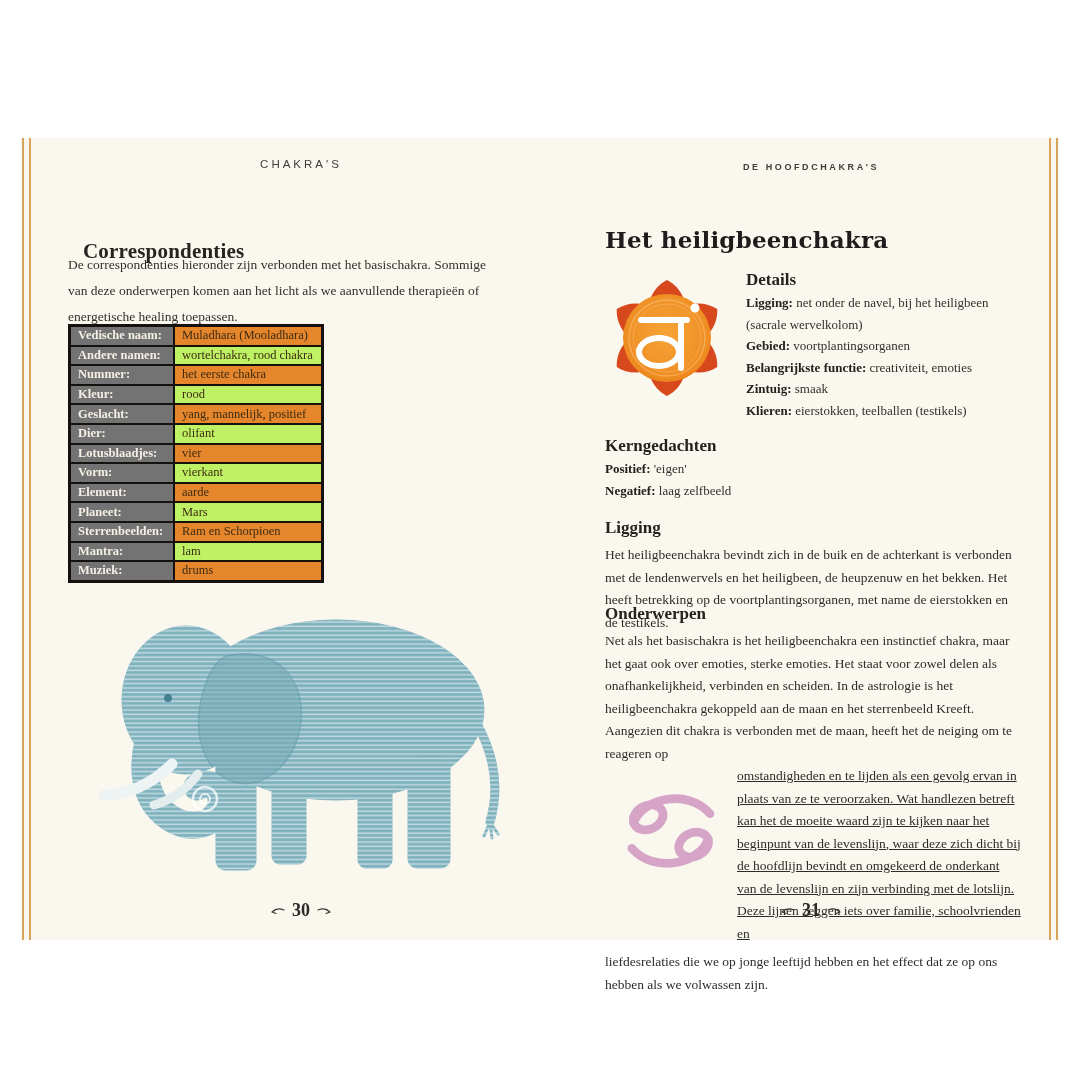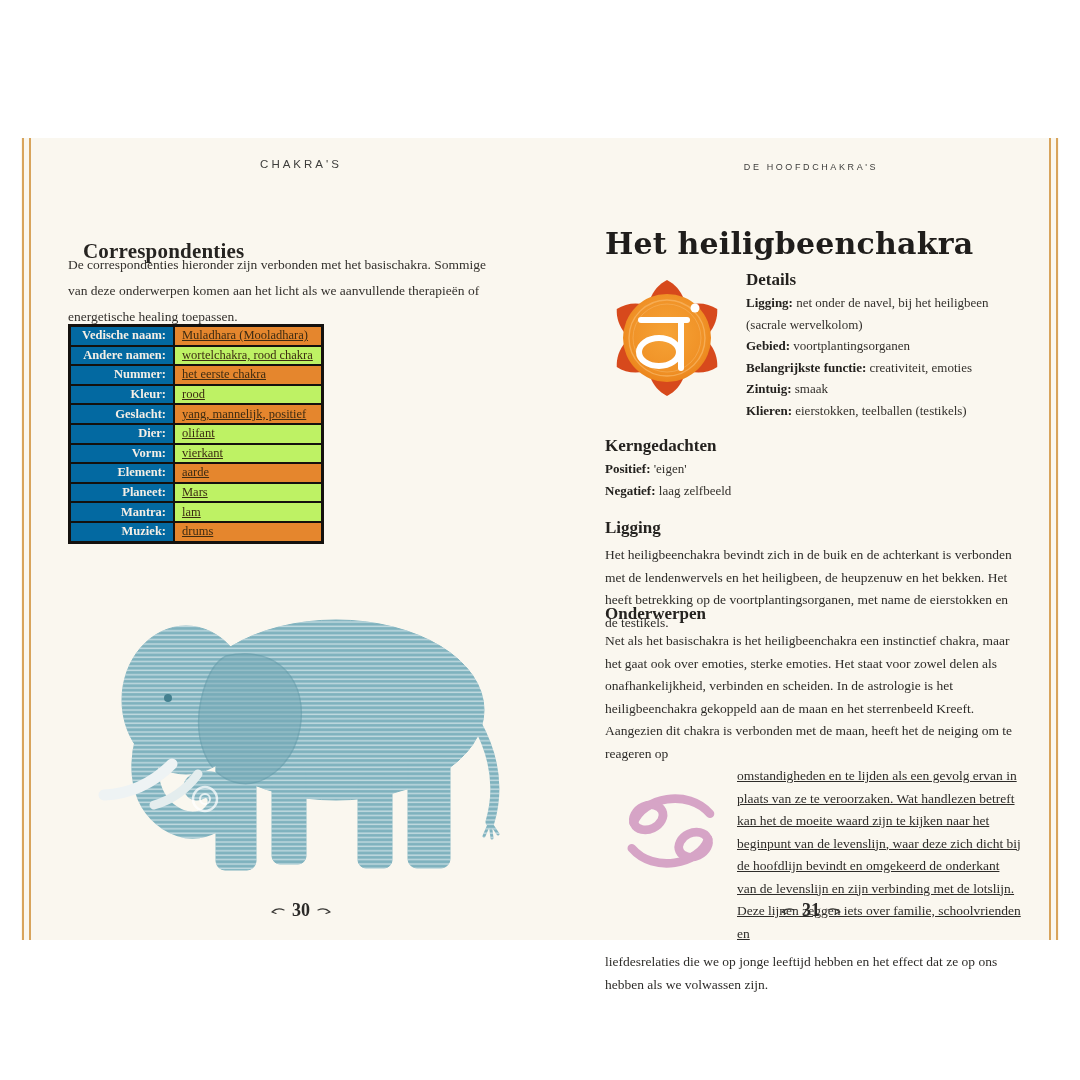--- a/index.html
+++ b/index.html
@@ -18,59 +18,59 @@
 
   .col{position:absolute;top:0;height:802px;}
   .col-left{left:47px;width:466px;}
   .col-right{left:584px;width:412px;}
 
   .runhead{
     position:absolute;left:0;right:0;text-align:center;
     font-family:"Liberation Sans", sans-serif;color:#3d3d3b;
   }
   .runhead.lft{top:20px;font-size:11.5px;letter-spacing:3px;font-weight:500;}
-  .runhead.rgt{top:24px;font-size:9px;letter-spacing:2.6px;font-weight:normal;}
+  .runhead.rgt{top:24px;font-size:9px;letter-spacing:2.6px;font-weight:bold;}
 
   h2.sec-title{
     position:absolute;left:0;top:86px;margin:15px;
     font-size:21px;font-weight:bold;color:#262421;letter-spacing:.2px;
   }
   .intro{
     position:absolute;left:0;top:114px;width:420px;margin:0;
     font-size:13.5px;line-height:26px;color:#33302c;
   }
 
   
   table.corr{
     position:absolute;left:0;top:186px;width:256px;
     border-collapse:collapse;border:3px solid #14110e;
     font-size:12.5px;
   }
   table.corr td{border:2px solid #14110e;padding:1px 7px;height:15.6px;vertical-align:middle;}
   td.lbl{
-    background:#0369a1;color:#f5efe6;font-weight:bold;text-align:right;
+    background:#737373;color:#f5efe6;font-weight:bold;
     width:88px;white-space:nowrap;
   }
-  td.val{color:#3d2b12;text-decoration:underline;}
+  td.val{color:#3d2b12;}
   tr.dark td.val{background:#e5862d;}
   tr.light td.val{background:#bef264;}
 
   .elephant{position:absolute;left:6px;top:460px;}
 
   .pagenum{
     position:absolute;left:0;right:0;top:762px;
     display:flex;align-items:center;justify-content:center;gap:7px;
     font-size:18px;font-weight:bold;color:#2b2a28;
   }
   .orn{display:block;}
 
   
   h1.chapter-title{
     position:absolute;left:0;top:88px;margin:0;
-    font-family:"DejaVu Serif", serif;font-size:30px;font-weight:bold;
+    font-family:"DejaVu Serif", serif;font-size:23px;font-weight:bold;
     color:#1f1d1b;letter-spacing:.2px;
   }
   .details-row{position:absolute;left:0;top:132px;display:flex;align-items:flex-start;}
   .chakra-sym{flex:0 0 auto;margin-top:6px;}
   .details-text{margin-left:17px;width:272px;}
   h3.subhead{margin:0 0 2px 0;font-size:17px;font-weight:bold;color:#24221f;}
   .det-lines{font-size:13px;line-height:21.5px;color:#33302c;}
   .det-lines b{color:#24221f;}
 
   .kern{position:absolute;left:0;top:298px;}
@@ -118,31 +118,39 @@
             <td class="val">rood</td>
           </tr>
         <tr class="dark">
             <td class="lbl">Geslacht:</td>
             <td class="val">yang, mannelijk, positief</td>
           </tr>
         <tr class="light">
             <td class="lbl">Dier:</td>
             <td class="val">olifant</td>
           </tr>
+        <tr class="dark">
+            <td class="lbl">Lotusblaadjes:</td>
+            <td class="val">vier</td>
+          </tr>
         <tr class="light">
             <td class="lbl">Vorm:</td>
             <td class="val">vierkant</td>
           </tr>
         <tr class="dark">
             <td class="lbl">Element:</td>
             <td class="val">aarde</td>
           </tr>
         <tr class="light">
             <td class="lbl">Planeet:</td>
             <td class="val">Mars</td>
+          </tr>
+        <tr class="dark">
+            <td class="lbl">Sterrenbeelden:</td>
+            <td class="val">Ram en Schorpioen</td>
           </tr>
         <tr class="light">
             <td class="lbl">Mantra:</td>
             <td class="val">lam</td>
           </tr>
         <tr class="dark">
             <td class="lbl">Muziek:</td>
             <td class="val">drums</td>
           </tr>
       </tbody>

